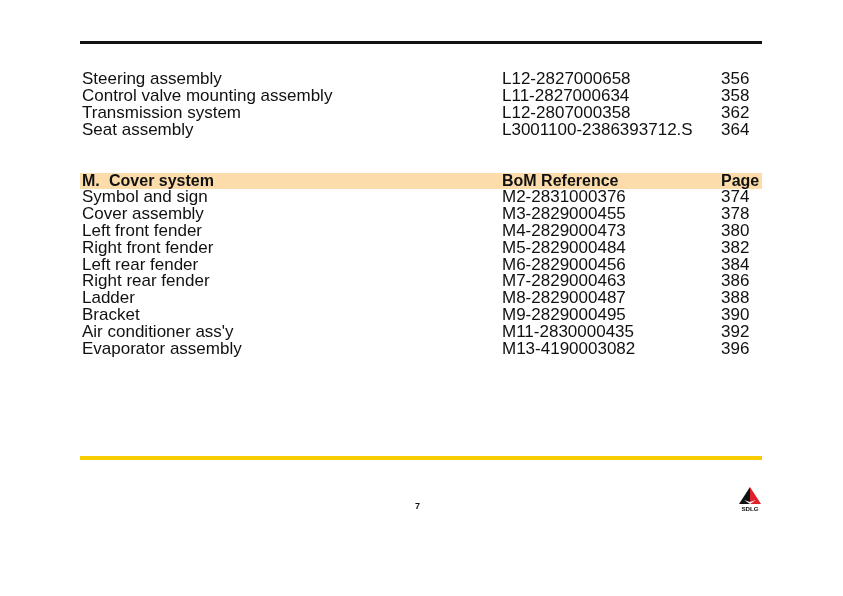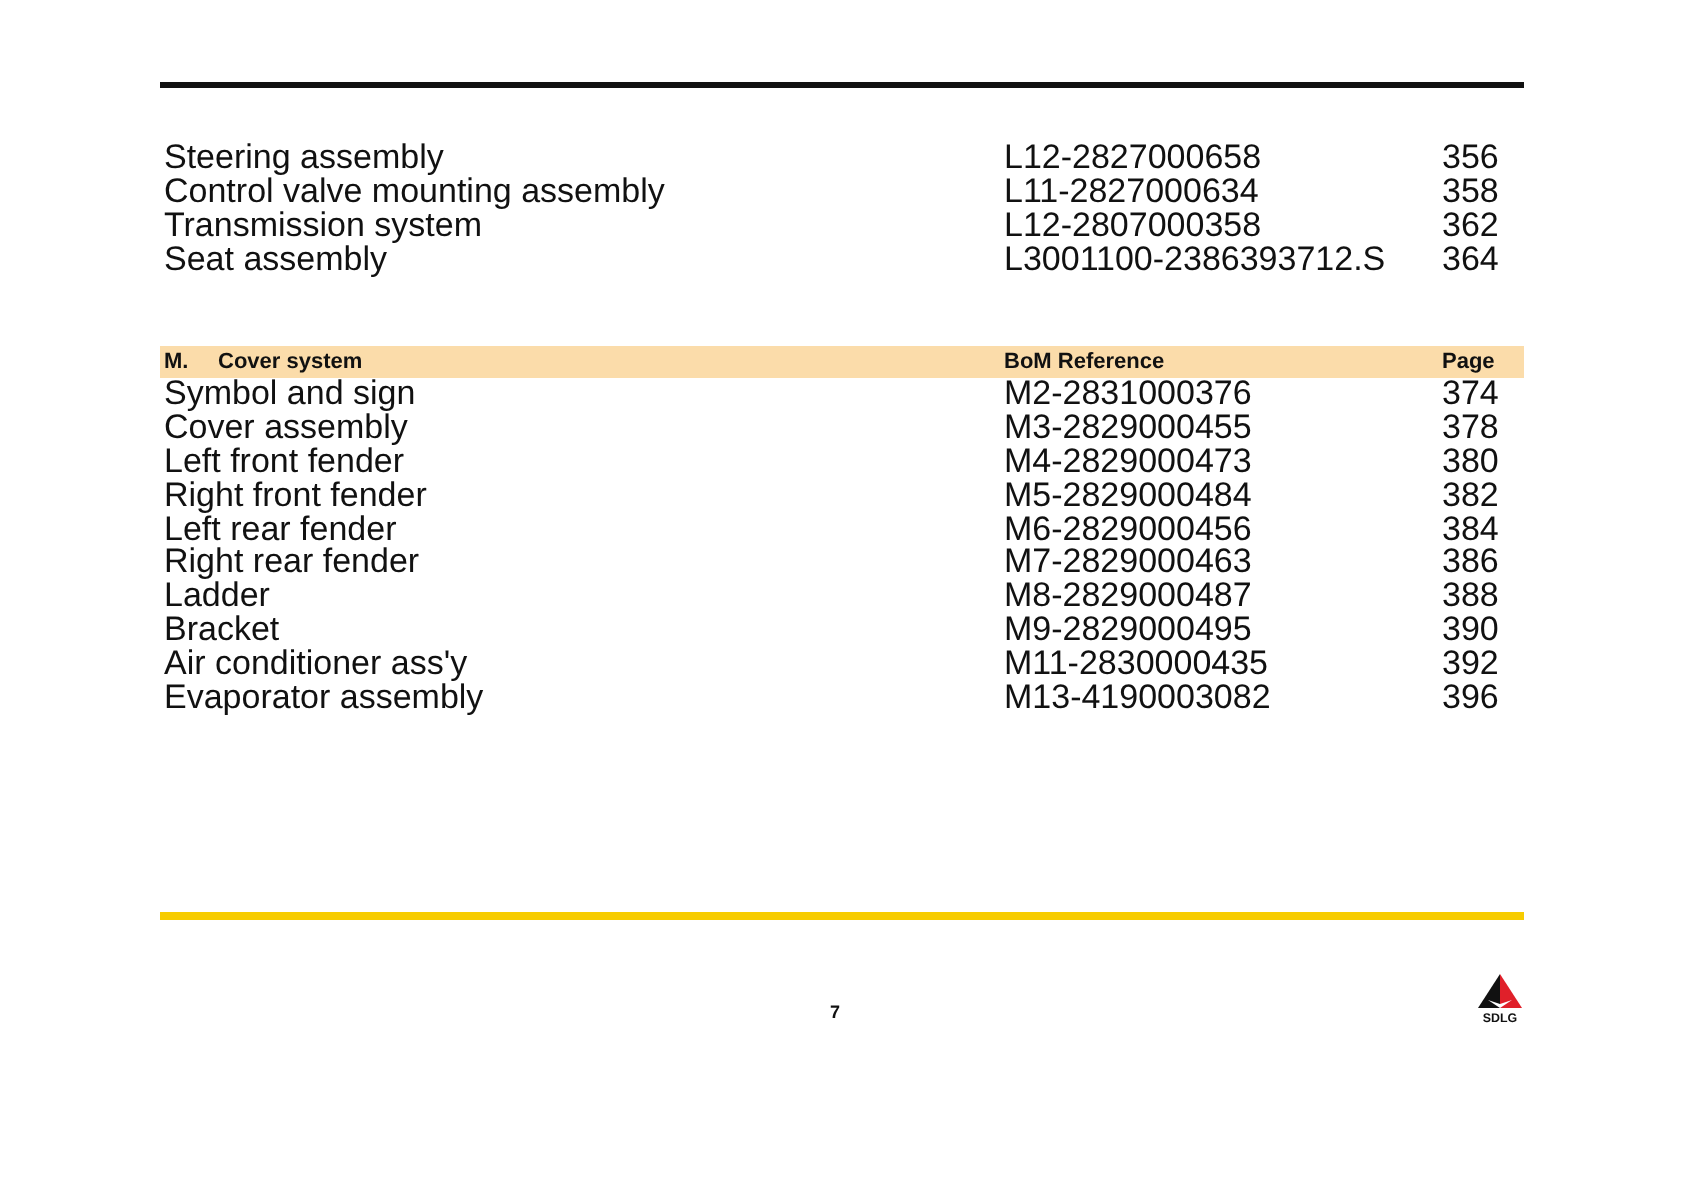--- a/index.html
+++ b/index.html
@@ -55,21 +55,21 @@
       white-space: nowrap;
     }
     .row .c-page {
       position: absolute;
       left: 641px;
       white-space: nowrap;
     }
     .header-row {
       background: #fbdcaa;
       font-weight: bold;
-      font-size: 11px;
+      font-size: 16px;
       height: 16px;
       line-height: 16px;
     }
     .header-row .c-page {
       left: 641px;
     }
     .header-row .sec-letter {
       display: inline-block;
       width: 27px;
     }

